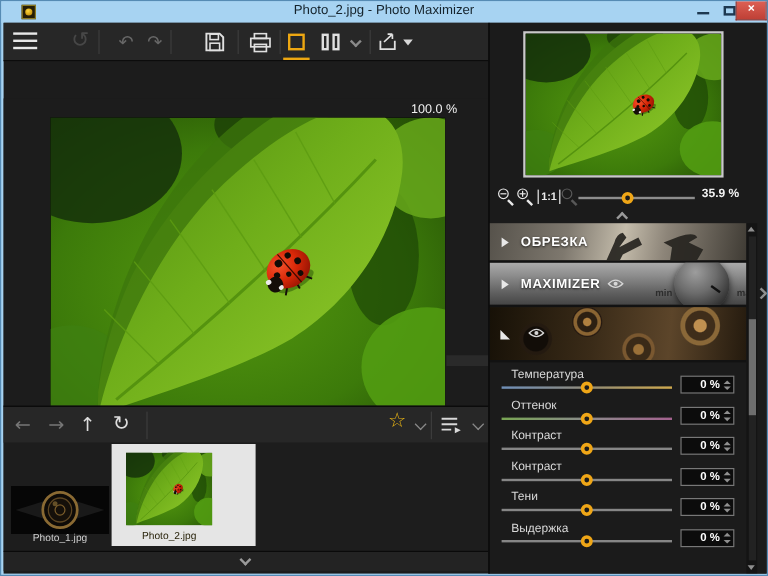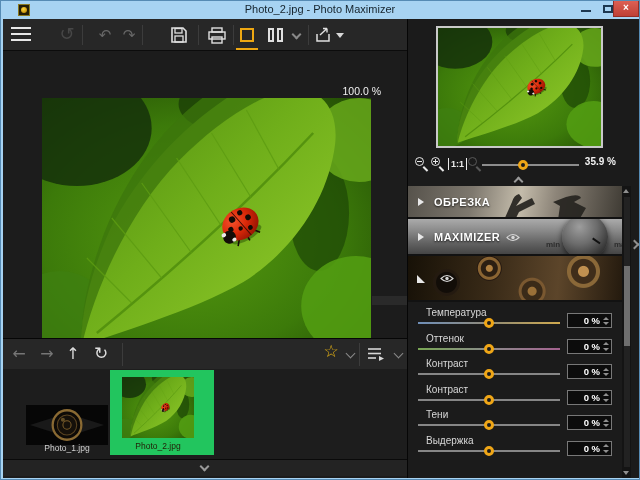--- a/index.html
+++ b/index.html
@@ -66,26 +66,26 @@
              border:1px solid #404040; }
   .folder { position:absolute; left:9px; top:7px; width:15px; height:10px;
             background:linear-gradient(#e2be4c,#bd9729); border-radius:1px; }
   .folder:before { content:""; position:absolute; left:1px; top:-2px; width:6px; height:2px;
                    background:#bd9729; border-radius:1px 1px 0 0; }
   .path-text { position:absolute; left:46px; top:4px; font-size:10.5px; color:#ececec; }
   .star { position:absolute; left:316px; top:2px; width:24px; font-size:17px; color:#e8b414;
           font-weight:bold; text-align:center; }
 
   
-  .filmstrip { position:absolute; left:17px; top:350px; width:404px; height:90px; background:#1d1d1d; }
+  .filmstrip { position:absolute; left:0; top:350px; width:404px; height:90px; background:#1d1d1d; }
   .thumb1 { position:absolute; left:6px; top:36px; width:82px; height:40px; }
   .thumb1 svg { display:block; }
   .thumb1-label { position:absolute; left:6px; top:74px; width:82px; text-align:center;
                   font-size:8.5px; color:#cfcfcf; }
-  .thumb2 { position:absolute; left:90px; top:1px; width:104px; height:85px; background:#22c55e;text-decoration:underline; }
+  .thumb2 { position:absolute; left:90px; top:1px; width:120px; height:85px; background:#e5e5e5;text-decoration:underline; }
   .thumb2 .ph { position:absolute; left:12px; top:7px; width:72px; height:61px; }
   .thumb2-label { position:absolute; left:0; top:71px; width:96px; text-align:center;
                   font-size:8.5px; color:#241e05; }
 
   .bstrip { position:absolute; left:0; top:440px; width:404px; height:17px; background:#232323;
             border-top:1px solid #0a0a0a; }
   .bstrip .chev { position:absolute; left:198px; top:3px; border-color:#9a9a9a; }
 
   
   .rpanel { position:absolute; left:404px; top:0; width:232px; height:459px; background:#1b1b1b;

